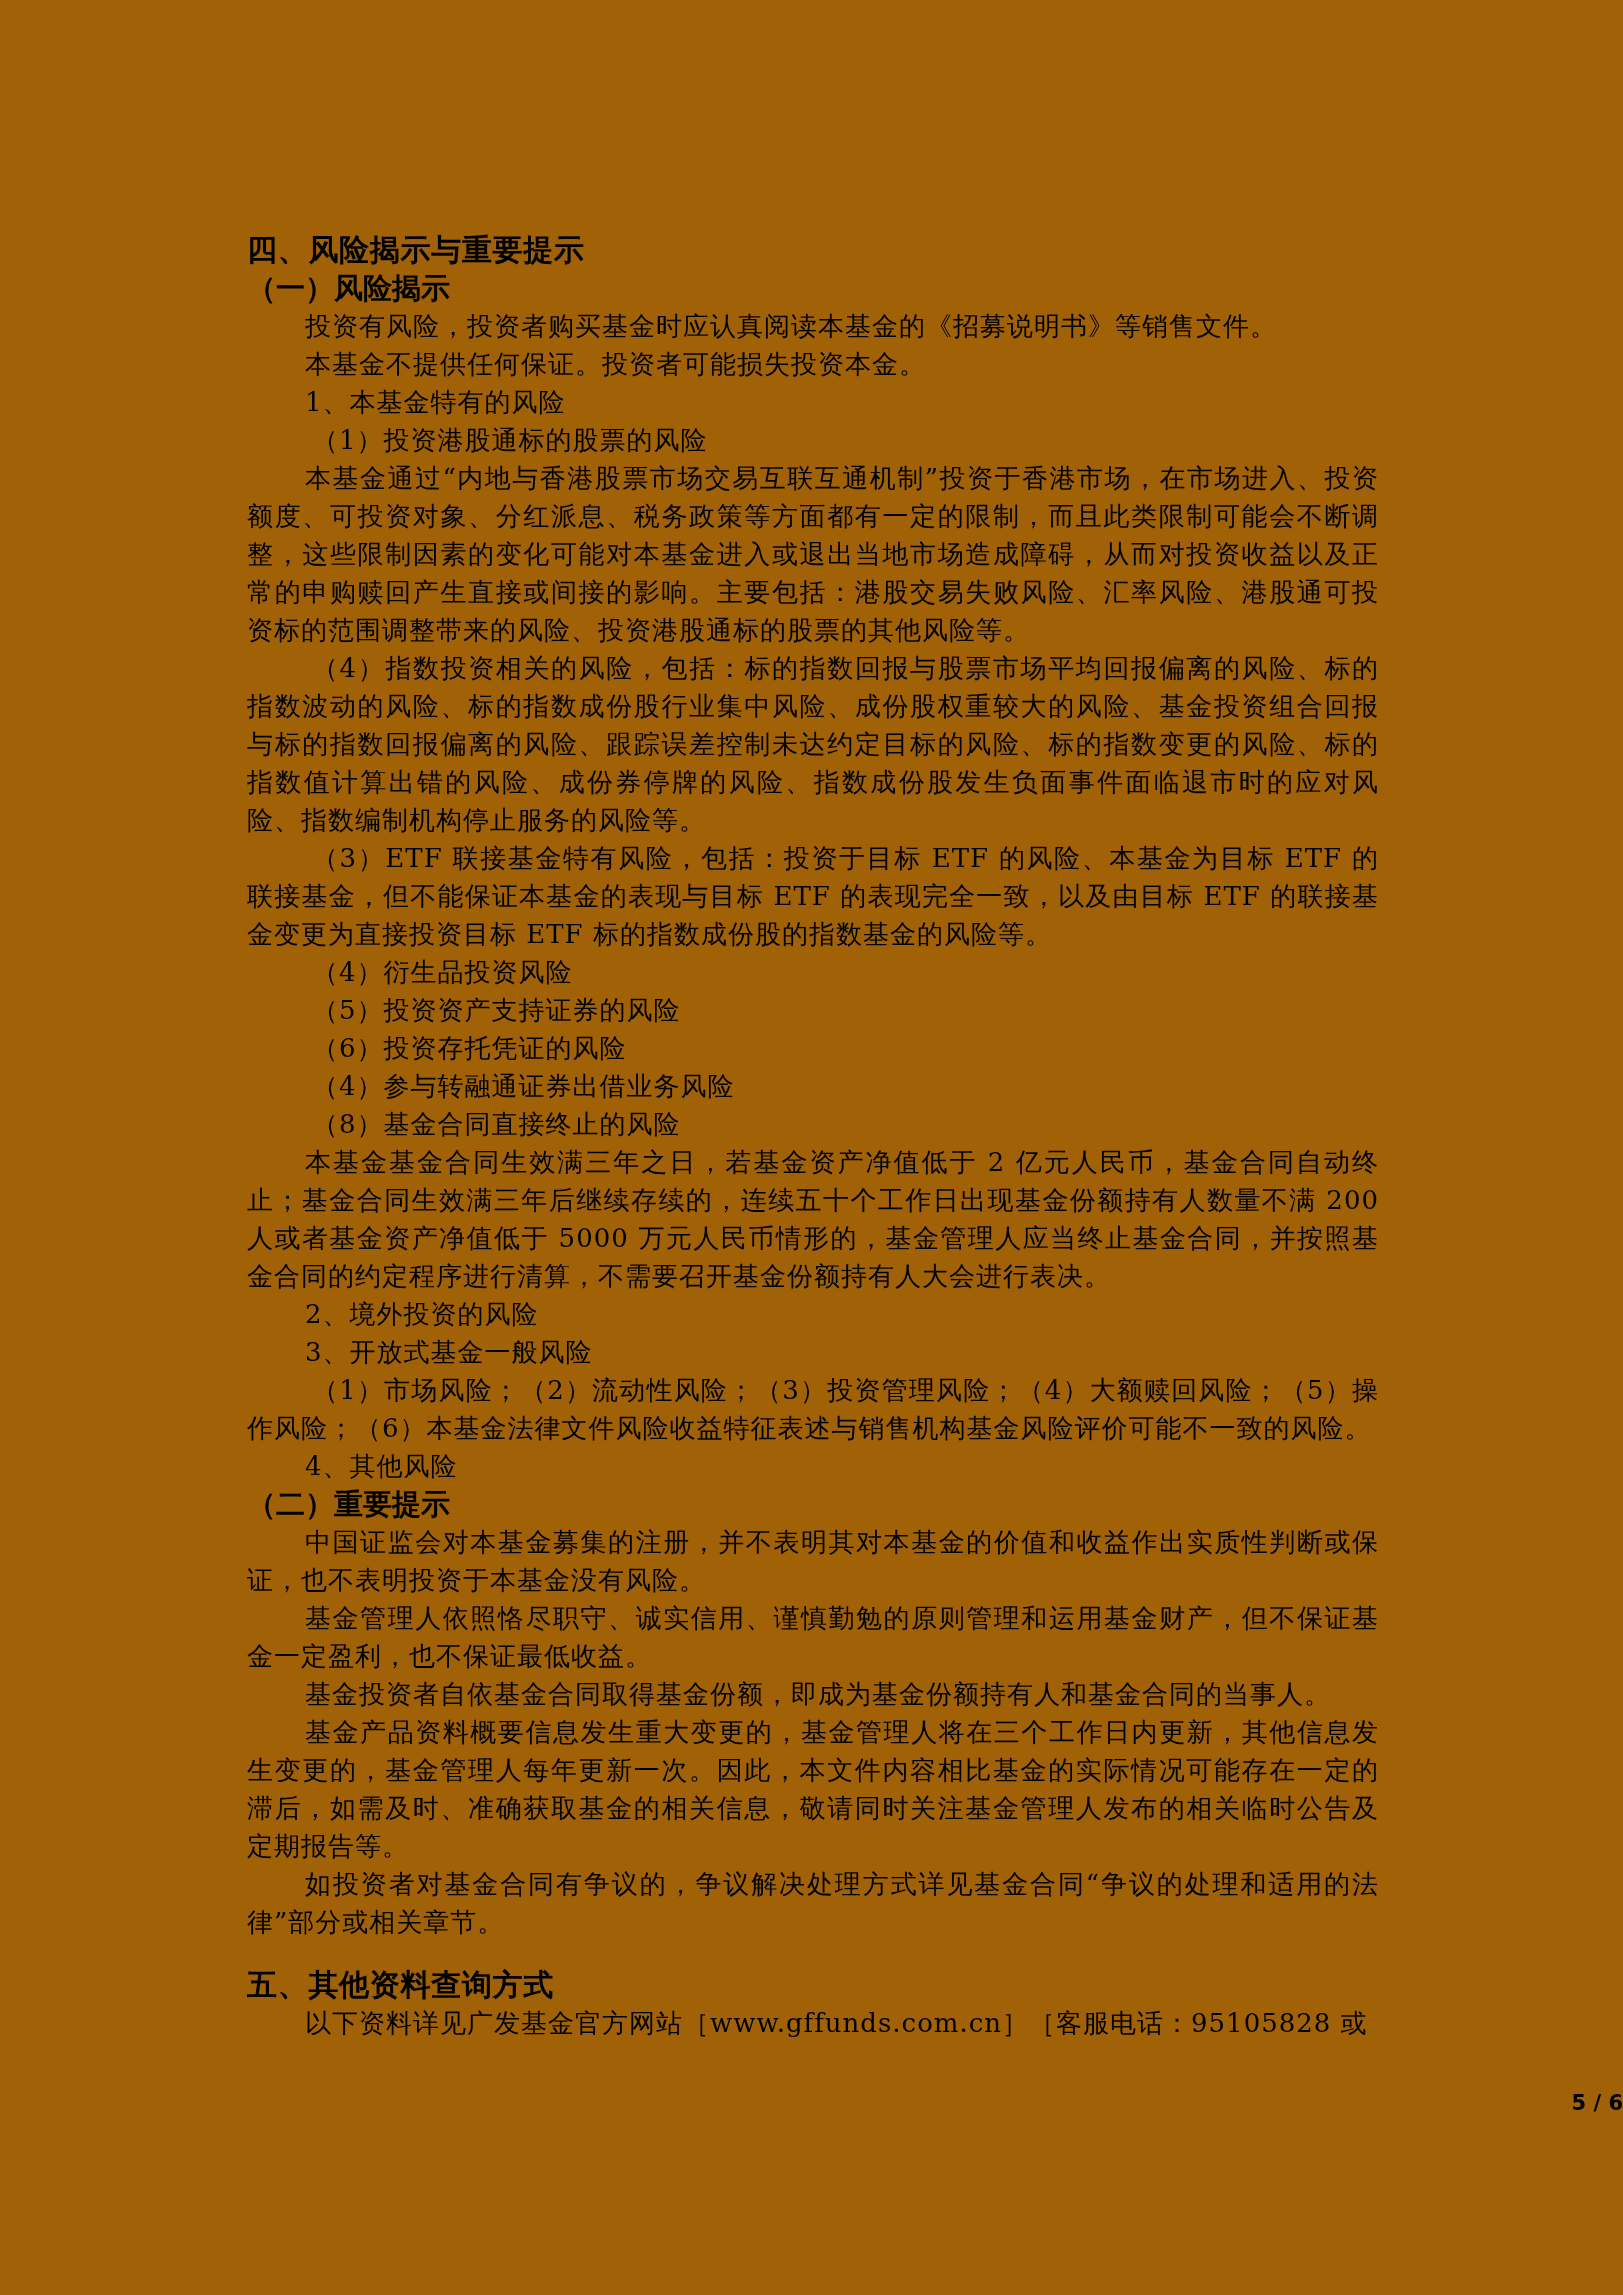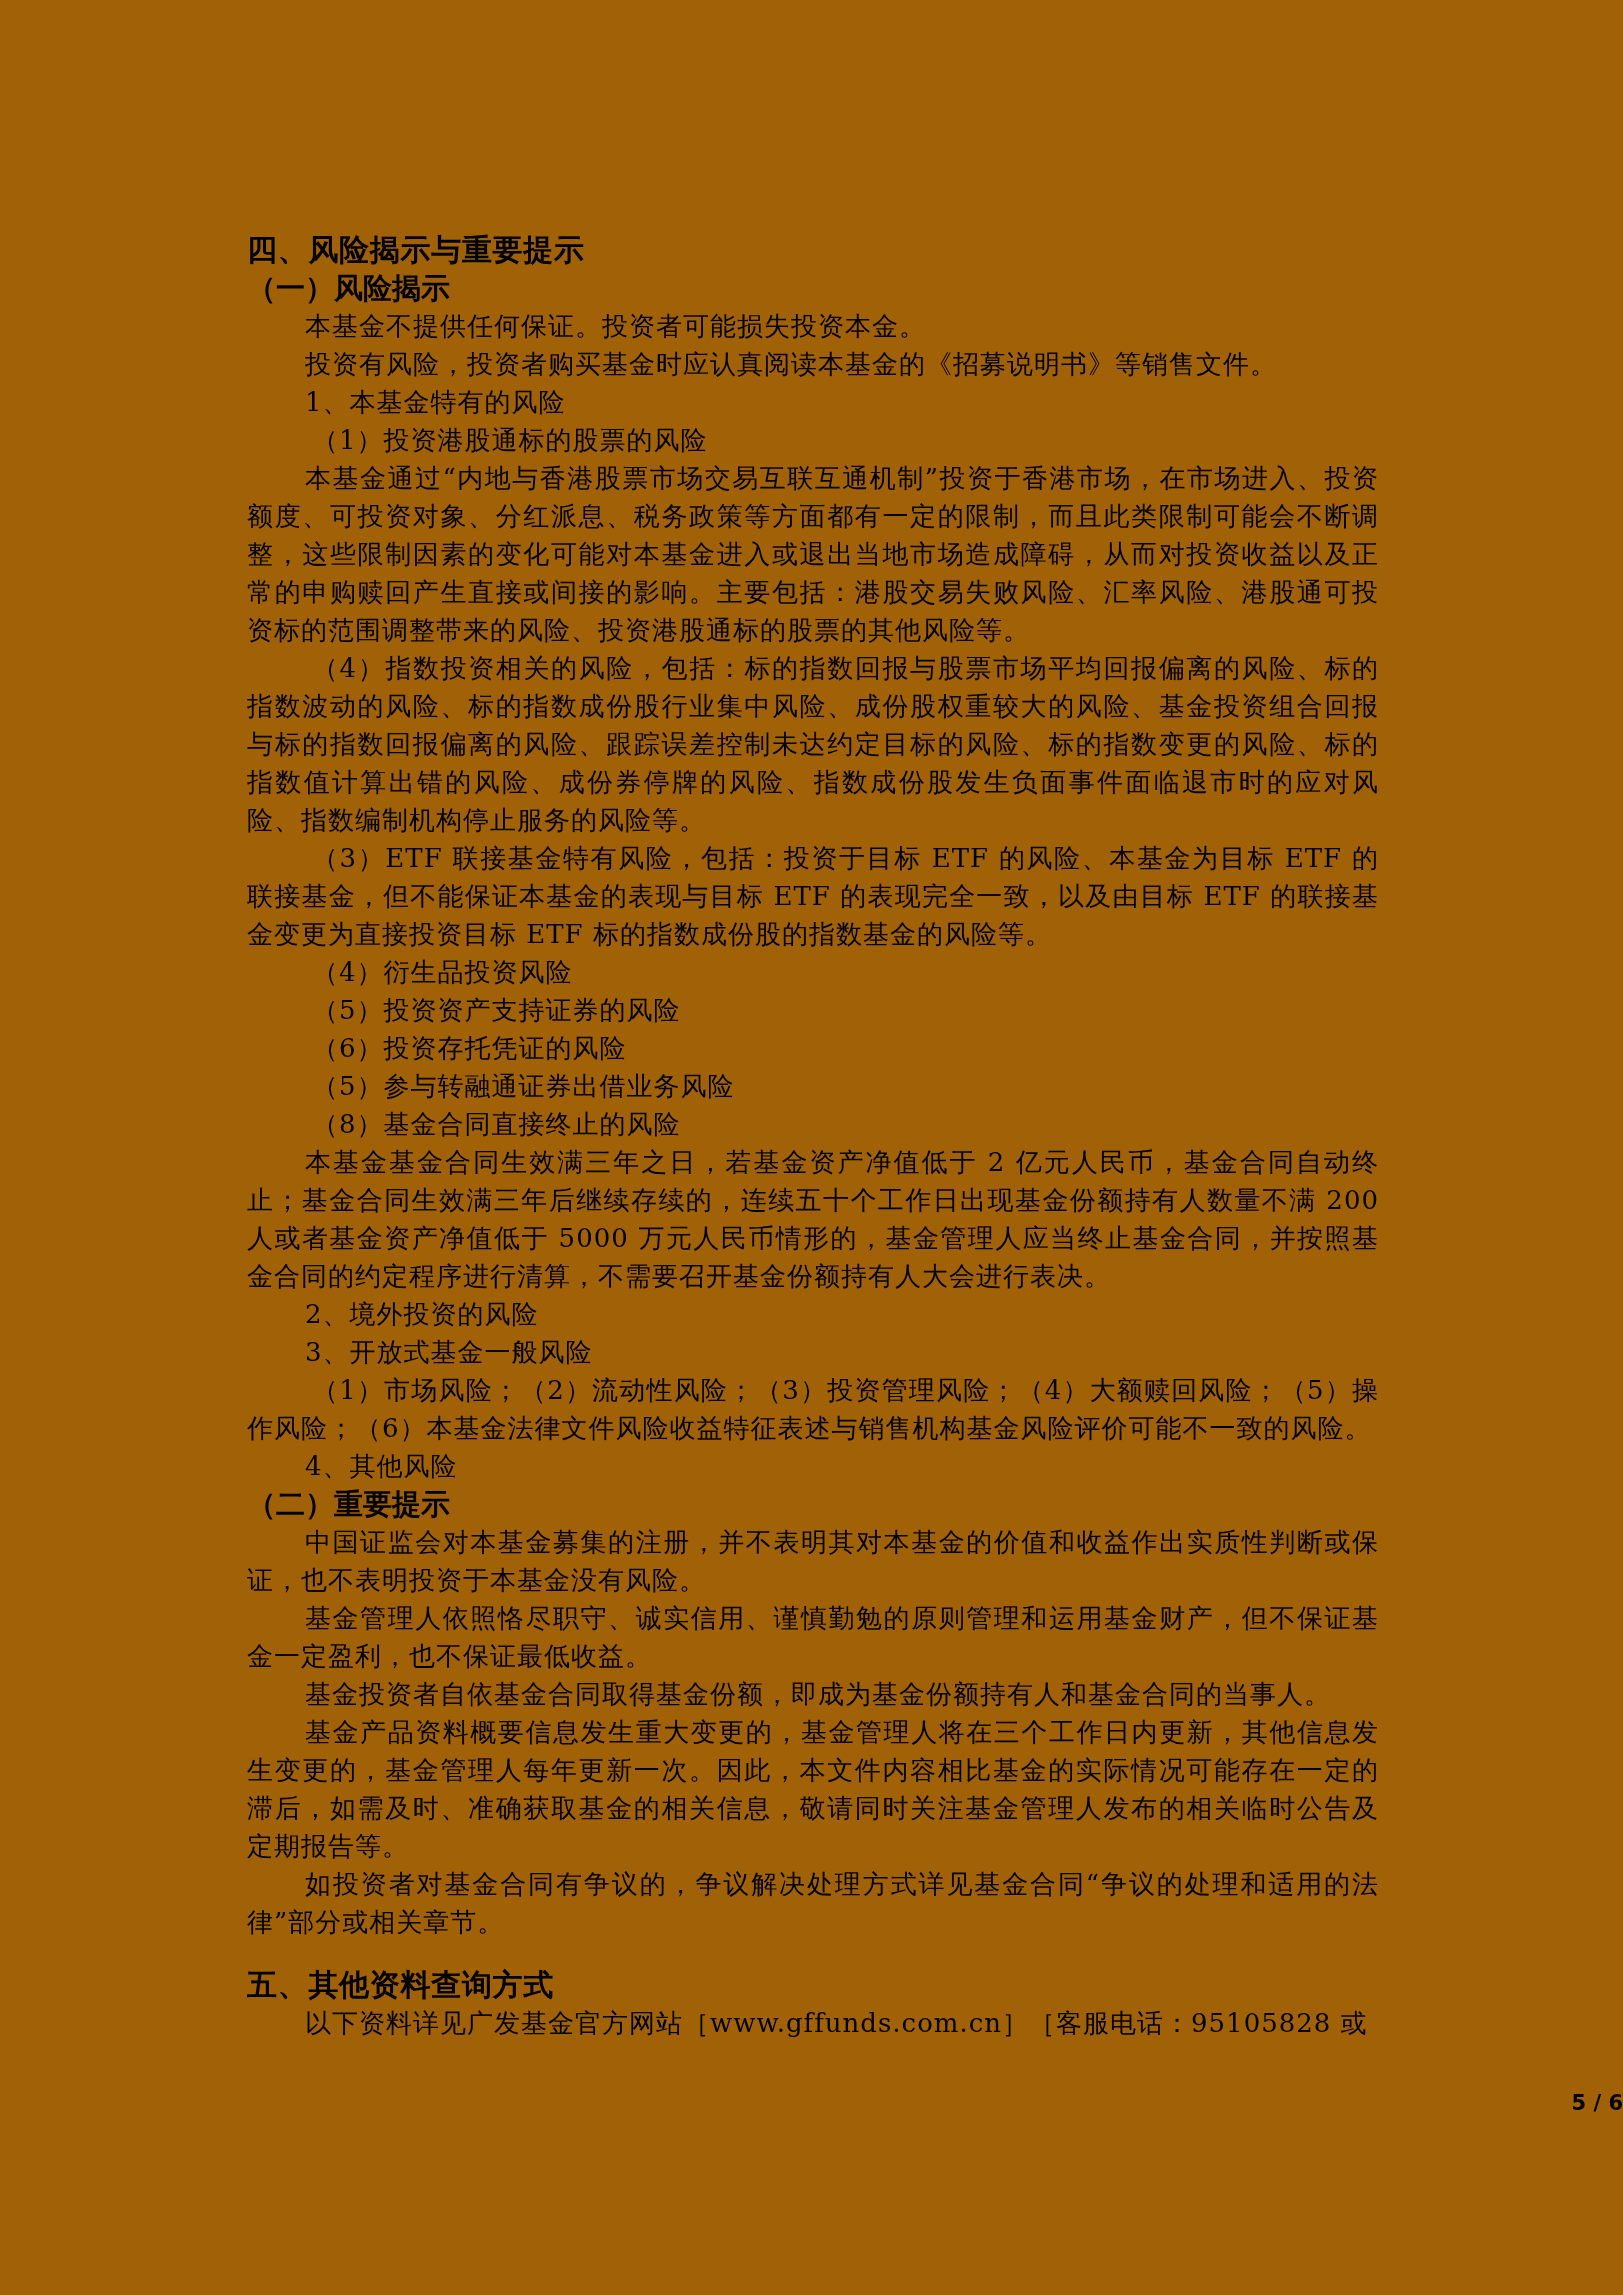--- a/index.html
+++ b/index.html
@@ -18,31 +18,31 @@
 </style>
 </head>
 <body>
 
 <div class="page">
   <div class="content">
 
     <h1 class="h1">四、风险揭示与重要提示</h1>
     <h2 class="h2">（一）风险揭示</h2>
 
+    <p class="p ind">投资有风险，投资者购买基金时应认真阅读本基金的《招募说明书》等销售文件。</p>
     <p class="p ind">本基金不提供任何保证。投资者可能损失投资本金。</p>
-    <p class="p ind">投资有风险，投资者购买基金时应认真阅读本基金的《招募说明书》等销售文件。</p>
     <p class="p ind">1、本基金特有的风险</p>
     <p class="p ind2">（1）投资港股通标的股票的风险</p>
     <p class="p ind">本基金通过“内地与香港股票市场交易互联互通机制”投资于香港市场，在市场进入、投资额度、可投资对象、分红派息、税务政策等方面都有一定的限制，而且此类限制可能会不断调整，这些限制因素的变化可能对本基金进入或退出当地市场造成障碍，从而对投资收益以及正常的申购赎回产生直接或间接的影响。主要包括：港股交易失败风险、汇率风险、港股通可投资标的范围调整带来的风险、投资港股通标的股票的其他风险等。</p>
     <p class="p ind2">（4）指数投资相关的风险，包括：标的指数回报与股票市场平均回报偏离的风险、标的指数波动的风险、标的指数成份股行业集中风险、成份股权重较大的风险、基金投资组合回报与标的指数回报偏离的风险、跟踪误差控制未达约定目标的风险、标的指数变更的风险、标的指数值计算出错的风险、成份券停牌的风险、指数成份股发生负面事件面临退市时的应对风险、指数编制机构停止服务的风险等。</p>
     <p class="p ind2">（3）ETF 联接基金特有风险，包括：投资于目标 ETF 的风险、本基金为目标 ETF 的联接基金，但不能保证本基金的表现与目标 ETF 的表现完全一致，以及由目标 ETF 的联接基金变更为直接投资目标 ETF 标的指数成份股的指数基金的风险等。</p>
     <p class="p ind2">（4）衍生品投资风险</p>
     <p class="p ind2">（5）投资资产支持证券的风险</p>
     <p class="p ind2">（6）投资存托凭证的风险</p>
-    <p class="p ind2">（5）参与转融通证券出借业务风险</p>
+    <p class="p ind2">（4）参与转融通证券出借业务风险</p>
     <p class="p ind2">（8）基金合同直接终止的风险</p>
     <p class="p ind">本基金基金合同生效满三年之日，若基金资产净值低于 2 亿元人民币，基金合同自动终止；基金合同生效满三年后继续存续的，连续五十个工作日出现基金份额持有人数量不满 200 人或者基金资产净值低于 5000 万元人民币情形的，基金管理人应当终止基金合同，并按照基金合同的约定程序进行清算，不需要召开基金份额持有人大会进行表决。</p>
     <p class="p ind">2、境外投资的风险</p>
     <p class="p ind">3、开放式基金一般风险</p>
     <p class="p ind2">（1）市场风险；（2）流动性风险；（3）投资管理风险；（4）大额赎回风险；（5）操作风险；（6）本基金法律文件风险收益特征表述与销售机构基金风险评价可能不一致的风险。</p>
     <p class="p ind">4、其他风险</p>
 
     <h2 class="h2">（二）重要提示</h2>
 
     <p class="p ind">中国证监会对本基金募集的注册，并不表明其对本基金的价值和收益作出实质性判断或保证，也不表明投资于本基金没有风险。</p>

